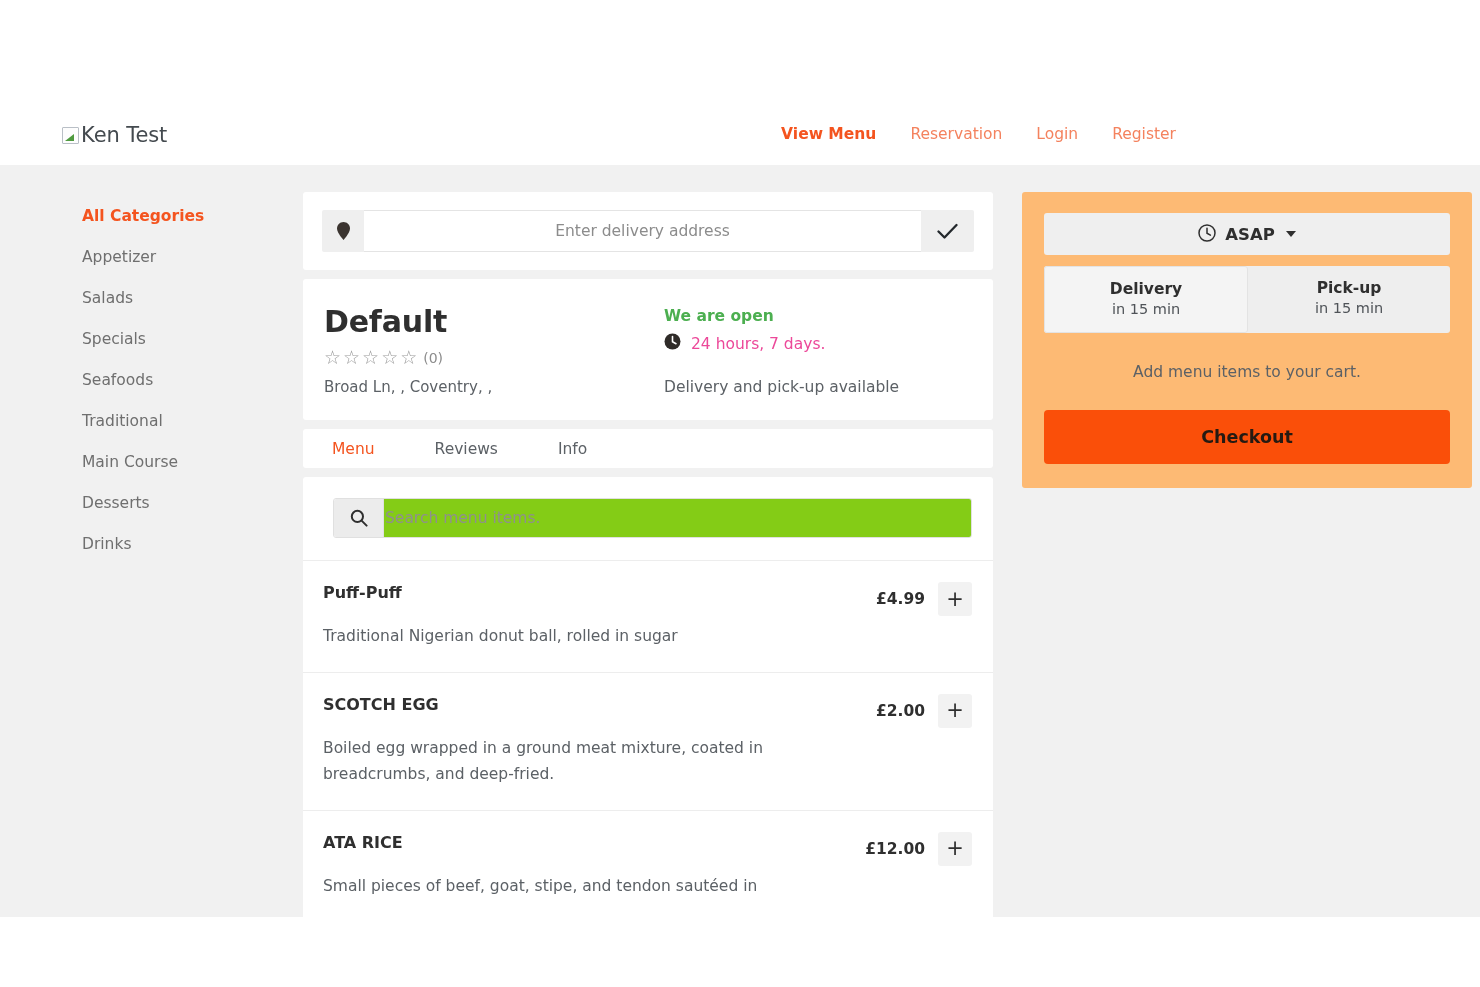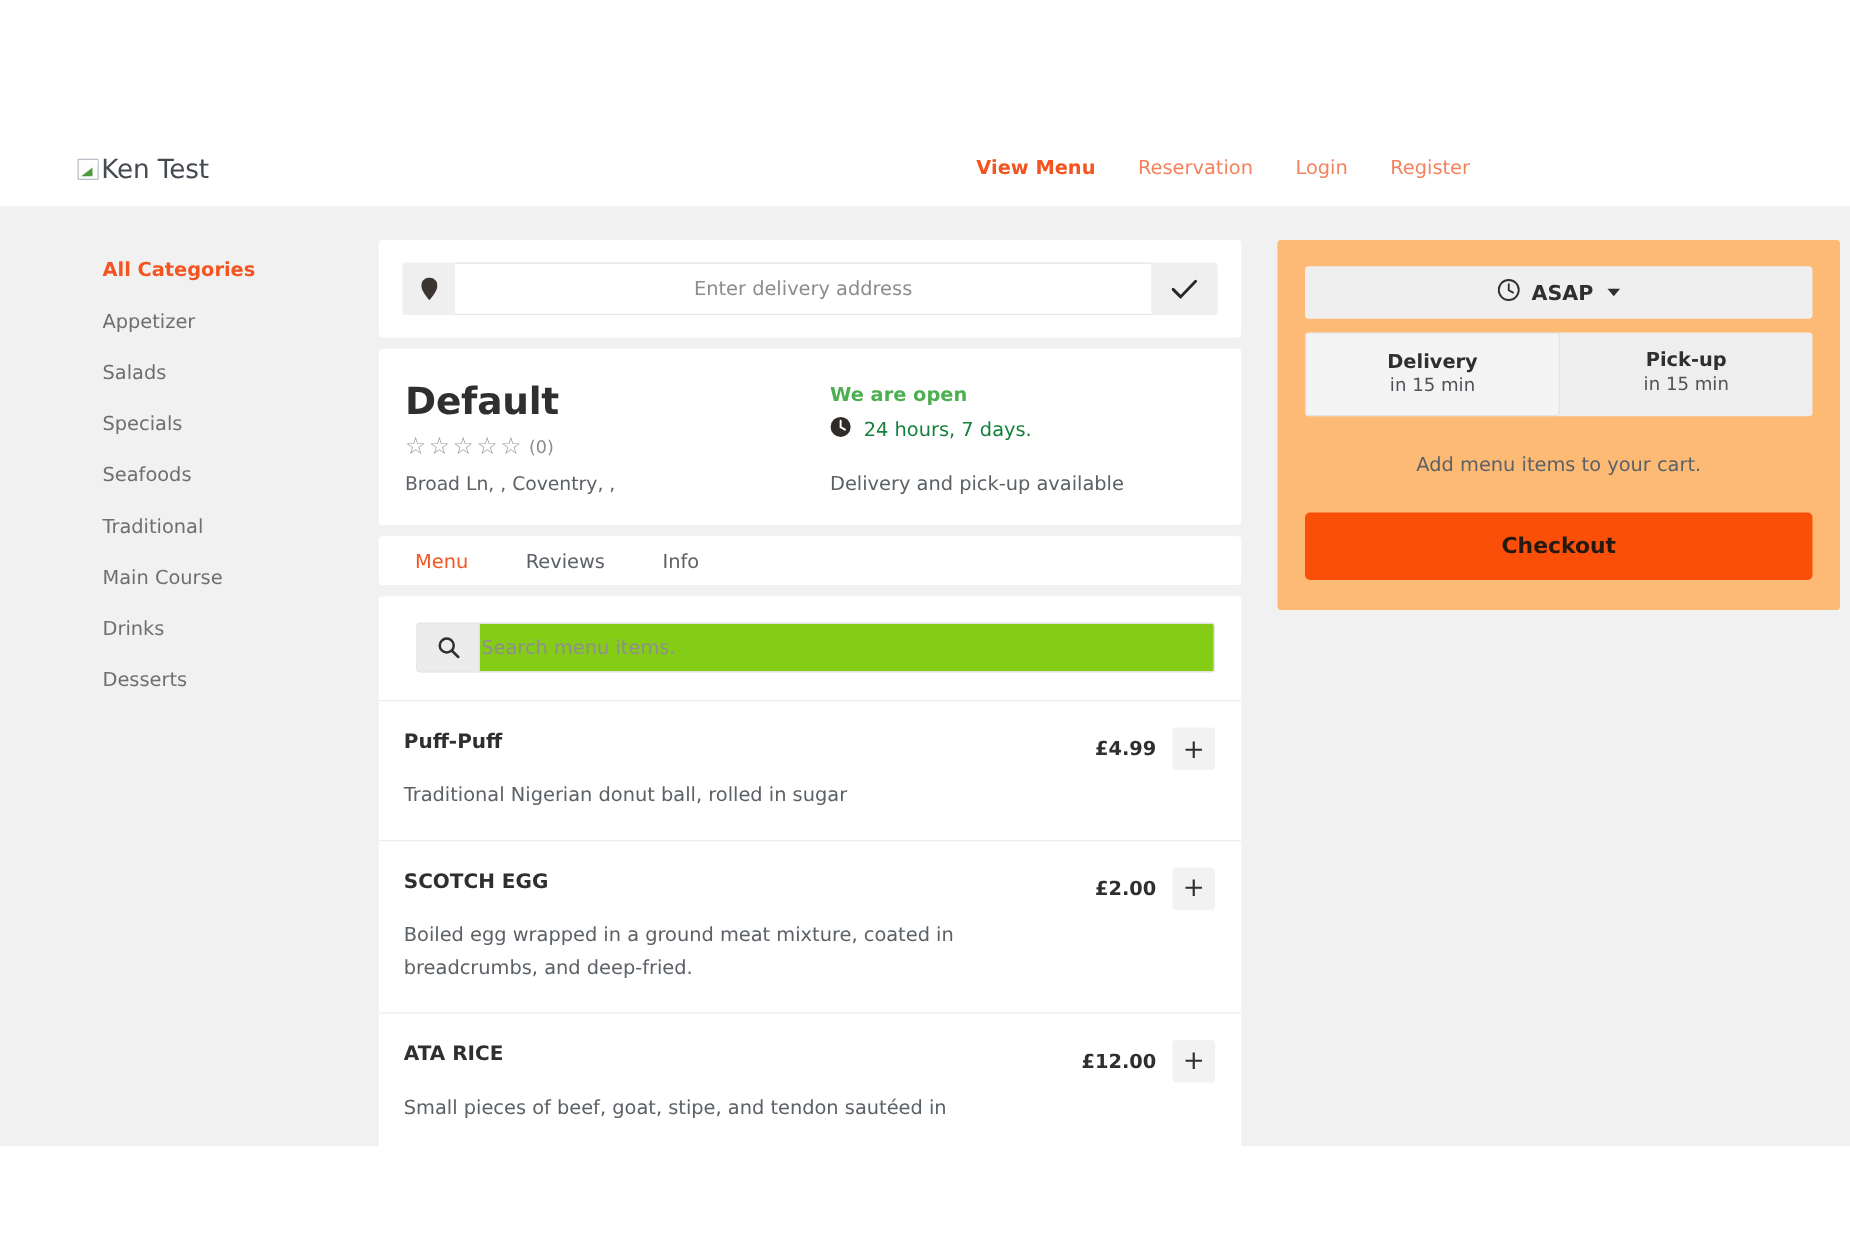--- a/index.html
+++ b/index.html
@@ -190,30 +190,30 @@
     font-weight: bold;
     color: #4caf50;
     margin-bottom: 8px;
   }
   .hours-row {
     display: flex;
     align-items: center;
     gap: 10px;
     margin-bottom: 7px;
   }
-  .hours-text { font-size: 15.5px; color: #15803d; }
+  .hours-text { font-size: 15.5px; color: #ec4899; }
   .pickup-text { font-size: 15.5px; color: #5c6166; margin-top: 24px; }
 
   
   .tabs-card {
     padding: 0 21px;
     height: 39px;
     display: flex;
     align-items: center;
-    gap: 30px;
+    gap: 44px;
   }
   .tab {
     font-size: 15.5px;
     color: #5c6166;
     padding: 6px 8px;
     cursor: pointer;
   }
   .tab.active { color: #f4541f; }
 
   
@@ -399,22 +399,22 @@
   <div class="body-bg"></div>
 
   <div class="sidebar">
     <div class="cat active">All Categories</div>
     <div class="cat">Appetizer</div>
     <div class="cat">Salads</div>
     <div class="cat">Specials</div>
     <div class="cat">Seafoods</div>
     <div class="cat">Traditional</div>
     <div class="cat">Main Course</div>
+    <div class="cat">Desserts</div>
     <div class="cat">Drinks</div>
-    <div class="cat">Desserts</div>
   </div>
 
   <div class="center">
 
     <div class="card addr-card">
       <div class="addr-row">
         <div class="addr-pin">
           <svg width="13" height="18" viewBox="0 0 13 18" aria-hidden="true">
             <path d="M6.5 0C2.9 0 0 2.9 0 6.5C0 11 6.5 18 6.5 18S13 11 13 6.5C13 2.9 10.1 0 6.5 0Z" fill="#3b3430"></path>
           </svg>

